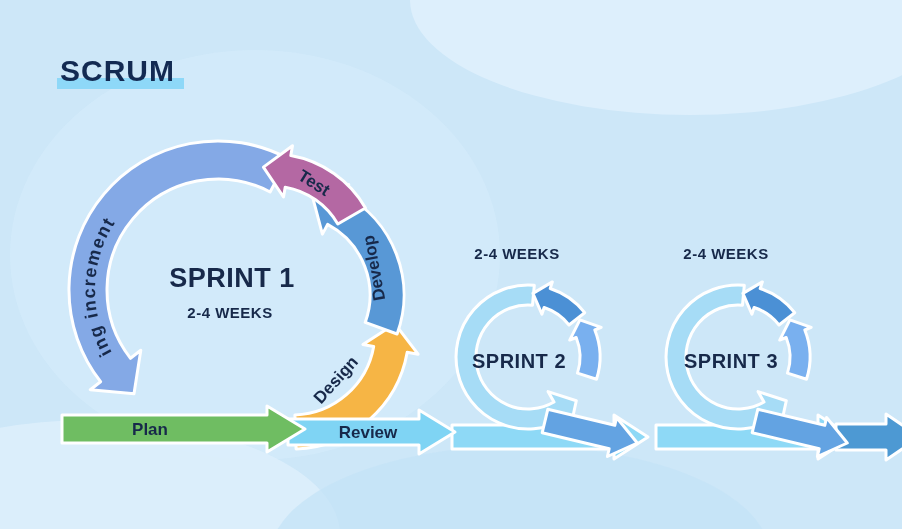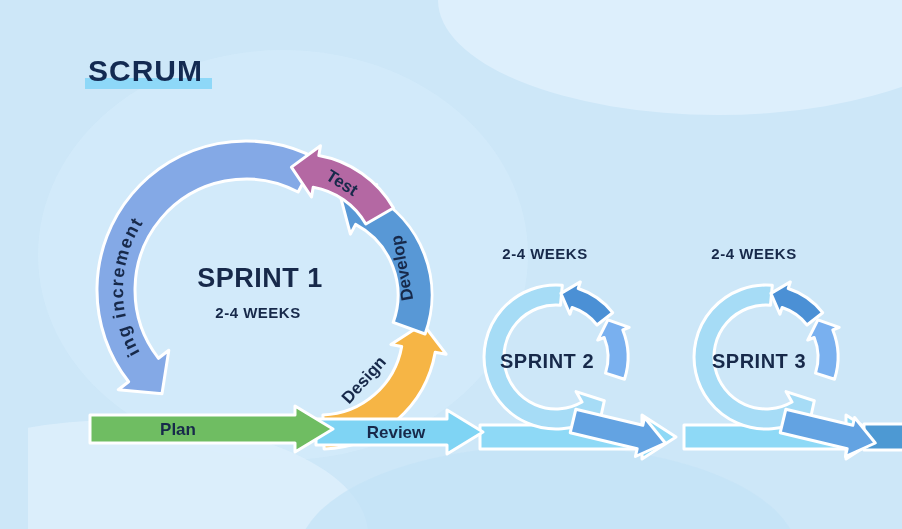--- a/index.html
+++ b/index.html
@@ -1,21 +1,21 @@
 <!DOCTYPE html>
 <html><head>
 <meta charset="utf-8">
 <style>
   html, body { margin: 0; padding: 0; }
   body {
     width: 902px; height: 529px; overflow: hidden;
     font-family: "Liberation Sans", sans-serif;
     background: #cde7f8;
   }
-  .stage { position: relative; width: 830px; height: 529px; padding-left: 28px; }
+  .stage { position: relative; width: 830px; height: 529px; }
   svg { display: block; }
   path.arrow {
     stroke: #ffffff; stroke-width: 3;
     stroke-linejoin: round; stroke-linecap: round;
   }
   text {
     font-family: "Liberation Sans", sans-serif;
     text-anchor: middle; dominant-baseline: central;
     fill: #17294a;
   }

